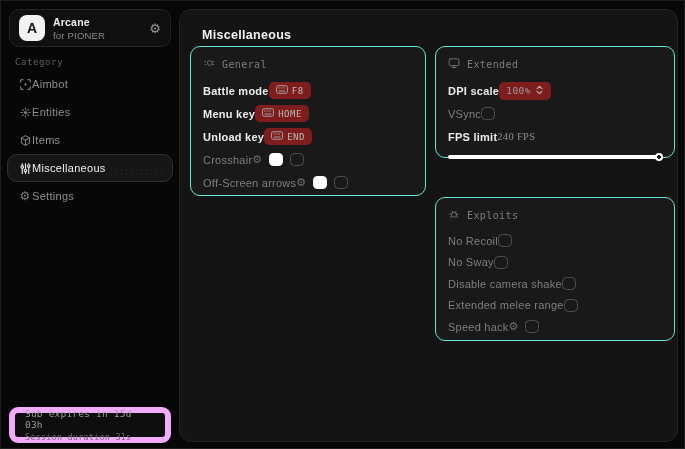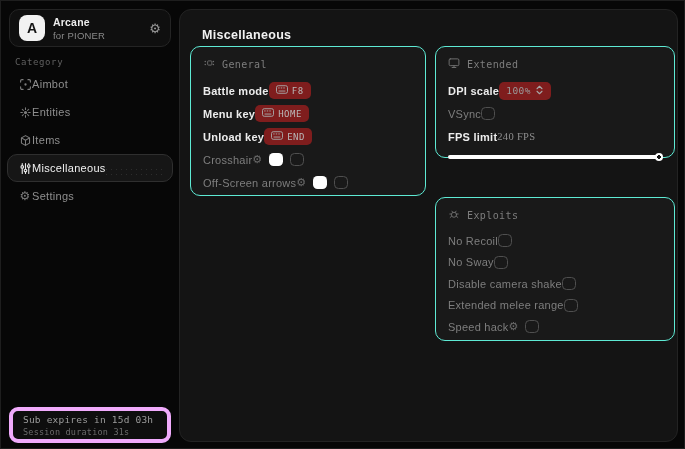--- a/index.html
+++ b/index.html
@@ -48,21 +48,21 @@
   .nav-item.active .nico { color:#e8e8e8; }
   .nav-item.active::after {
     content:""; position:absolute; right:6px; bottom:4px; width:62px; height:10px;
     background-image:radial-gradient(#4a4a4a 0.8px, transparent 0.9px);
     background-size:5px 5px; opacity:.45;
   }
   .gear-glyph { font-size:12px; line-height:1; }
 
   .footer-card {
     position:absolute; left:8px; top:406px; width:162px; height:36px;
-    background:#0e0e0e; border:4px solid #f0abfc; border-radius:9px;
+    background:#0e0e0e; border:6px solid #f0abfc; border-radius:9px;
     padding:5px 10px; display:flex; flex-direction:column; justify-content:center; gap:2px;
   }
   .foot-1 { font-size:9.5px; color:#9c9c9c; letter-spacing:.2px; }
   .foot-2 { font-size:8.5px; color:#6b6b6b; letter-spacing:.2px; }
 
   
   .main-panel {
     position:absolute; left:178px; top:8px; width:499px; height:433px;
     background:#141414; border:1px solid #232323; border-radius:12px;
   }

